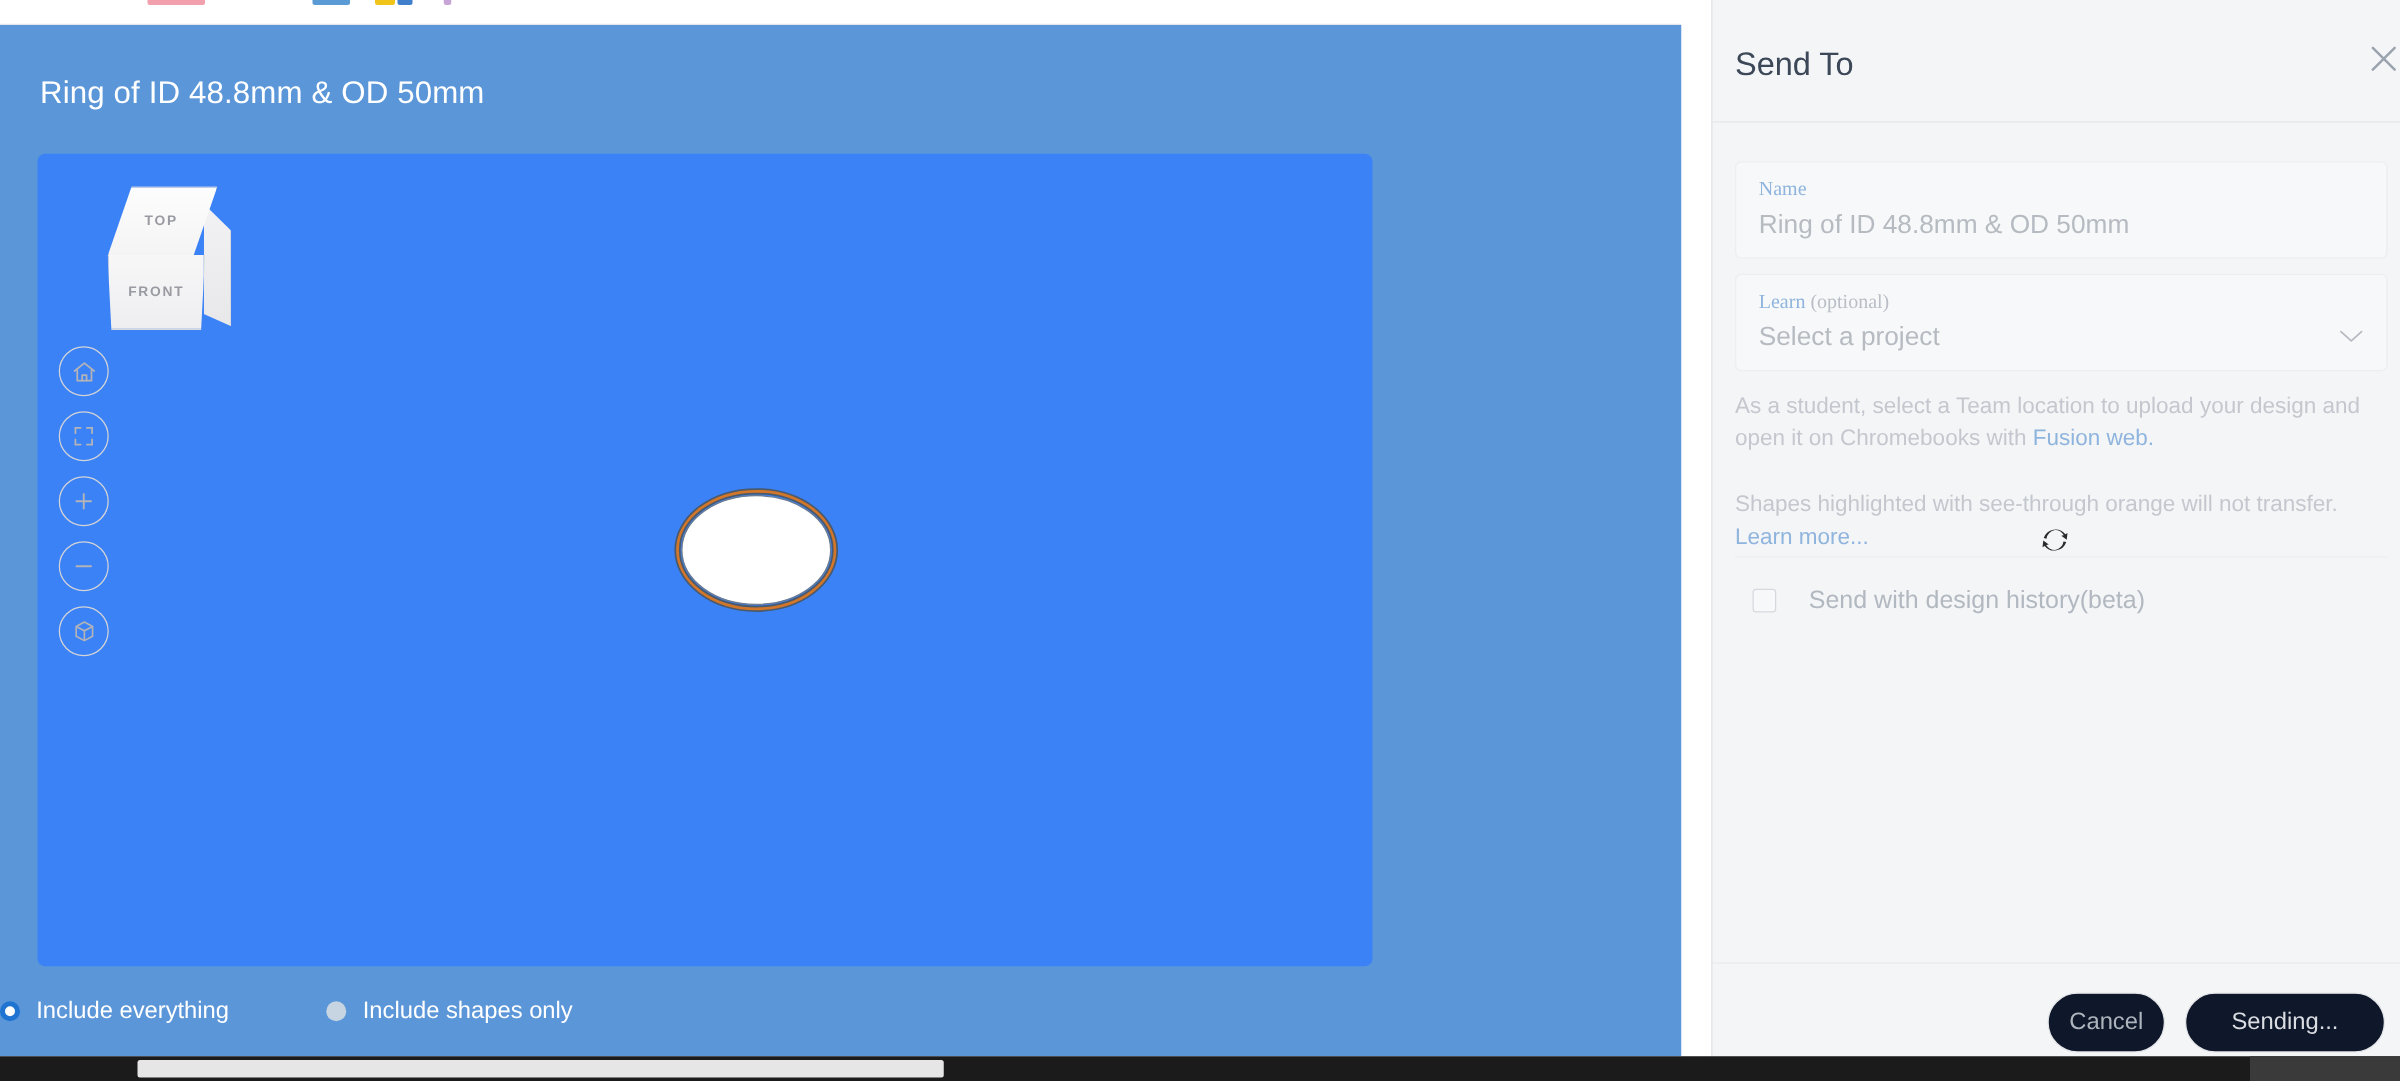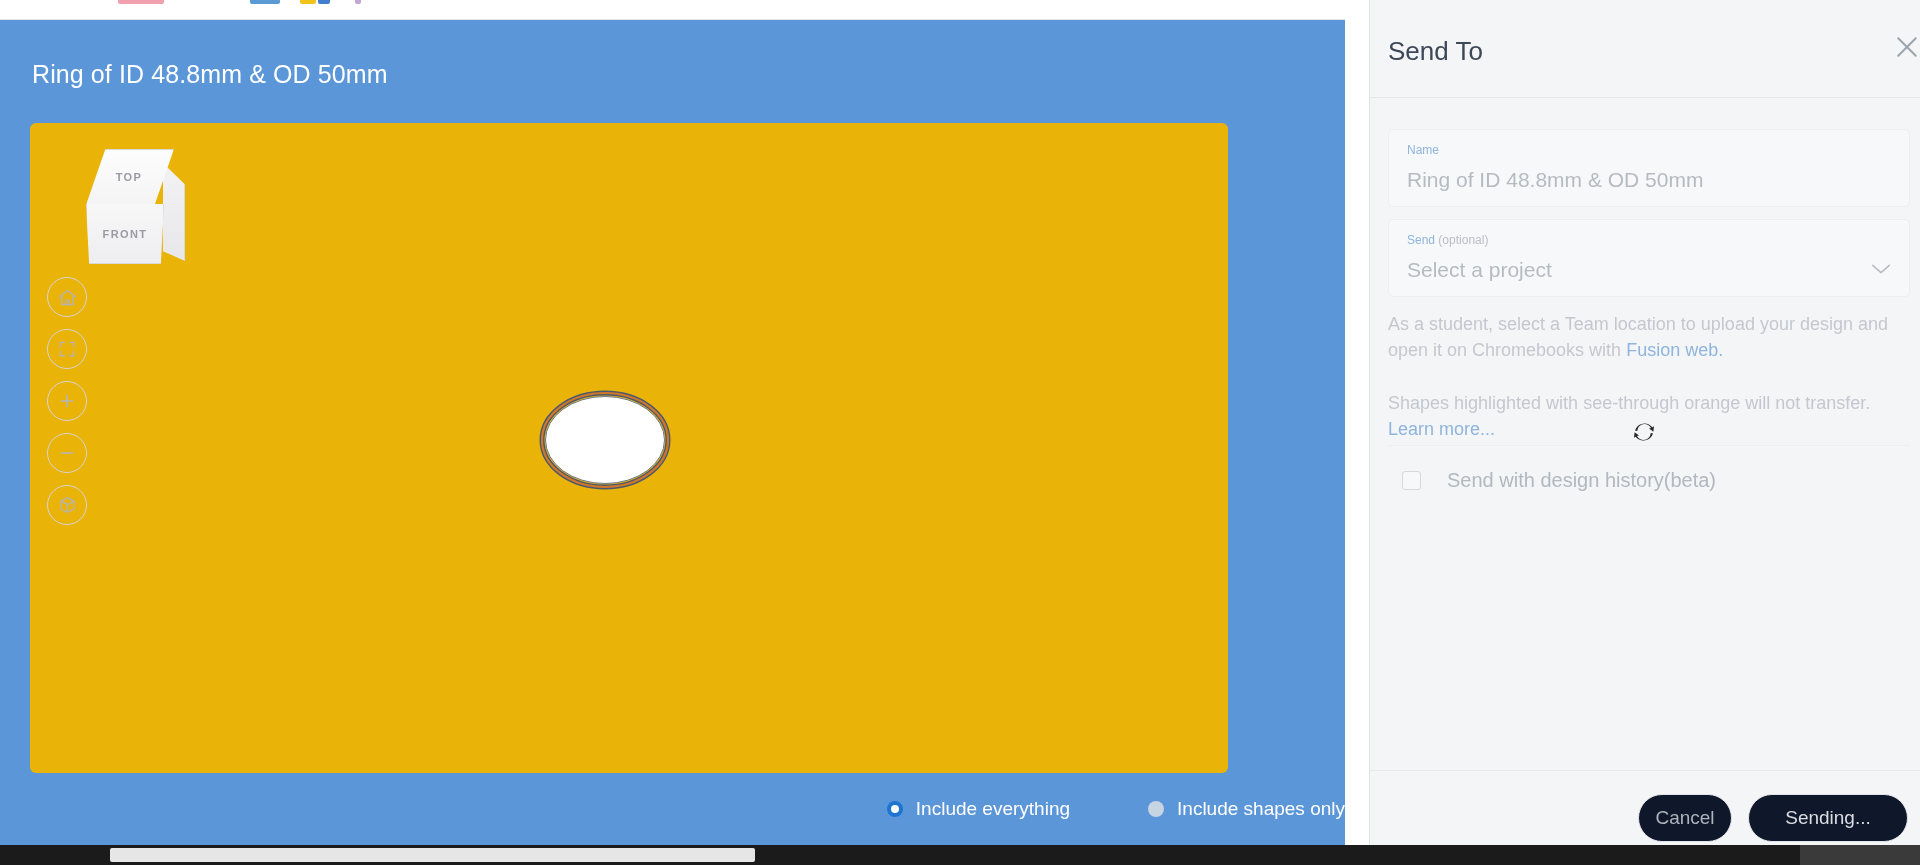--- a/index.html
+++ b/index.html
@@ -29,22 +29,22 @@
   .blue-dialog {
     position: absolute; top: 20px; left: 0; width: 1345px; height: 825px;
     background: #5b96d8;
   }
   .dialog-title {
     position: absolute; left: 32px; top: 40px;
     font-size: 25px; color: #ffffff; letter-spacing: .1px;
   }
   .canvas {
     position: absolute; left: 30px; top: 103px;
-    width: 1198px; height: 650px;
-    background: #eab308; border-radius: 6px; text-decoration: underline;
+    width: 1068px; height: 650px;
+    background: #3b82f6; border-radius: 6px; text-decoration: underline;
   }
 
   
   .viewcube { position: absolute; left: 48px; top: 26px; width: 115px; height: 115px; }
   .vc-top {
     position: absolute; left: 8px; top: 0; width: 88px; height: 56px;
     background: linear-gradient(180deg,#fdfdfd,#f4f4f5);
     border: 1px solid #d9d9dc;
     clip-path: polygon(22% 0%, 100% 0%, 78% 100%, 0% 100%);
     display: flex; align-items: center; justify-content: center;
@@ -77,21 +77,21 @@
   }
   .tool-btn svg { display: block; }
 
   
   .model { position: absolute; left: 505px; top: 265px; width: 140px; height: 105px; }
   .model svg { display: block; }
 
   
   .radio-row {
     position: absolute; left: 0; top: 752px; width: 1345px; height: 73px;
-    display: flex; align-items: center; justify-content: flex-end; gap: 78px;
+    display: flex; align-items: center; justify-content: flex-start; gap: 78px;
   }
   .radio-item { display: flex; align-items: center; gap: 13px; }
   .radio-dot { width: 16px; height: 16px; border-radius: 50%; }
   .radio-dot.on { background: #ffffff; border: 4px solid #1f74d1; }
   .radio-dot.off { background: #c7d4e2; }
   .radio-label { color: #ffffff; font-size: 19px; }
 
   
   .send-panel {
     position: absolute; top: 0; left: 1345px; width: 575px; height: 865px;
@@ -112,21 +112,21 @@
   .sp-body { position: absolute; top: 98px; left: 0; right: 16px; bottom: 0; }
 
   .field {
     position: absolute; left: 18px; width: 522px;
     background: #f7f8f9; border: 1px solid #eceef0; border-radius: 5px;
   }
   #name-field { top: 31px; height: 78px; }
   #team-field { top: 121px; height: 78px; }
   .field-label {
     position: absolute; left: 18px; top: 13px;
-    font-size: 12px; color: #8fb4dd;
+    font-size: 16px; color: #8fb4dd; font-family: Liberation Serif, serif;
   }
   .field-label .optional { color: #b9bec6; }
   .field-value {
     position: absolute; left: 18px; top: 38px;
     font-size: 21px; color: #b6bbc2;
   }
   .chev {
     position: absolute; right: 17px; top: 42px;
   }
 
@@ -309,21 +309,21 @@
 
     <div class="sp-body">
 
       <div class="field" id="name-field">
         <div class="field-label">Name</div>
         <div class="field-value">Ring of ID 48.8mm &amp; OD 50mm</div>
       </div>
 
       <div class="field" id="team-field">
         <div class="field-label">
-          <span>Send</span><span class="optional"> (optional)</span>
+          <span>Learn</span><span class="optional"> (optional)</span>
         </div>
         <div class="field-value">Select a project</div>
         <span class="chev">
           <svg width="22" height="14" viewBox="0 0 24 14" fill="none" stroke="#b6bbc2" stroke-width="1.6" stroke-linecap="round" stroke-linejoin="round">
             <path d="M3 3l9 8 9-8"></path>
           </svg>
         </span>
       </div>
 
       <div class="note" id="note-2">

